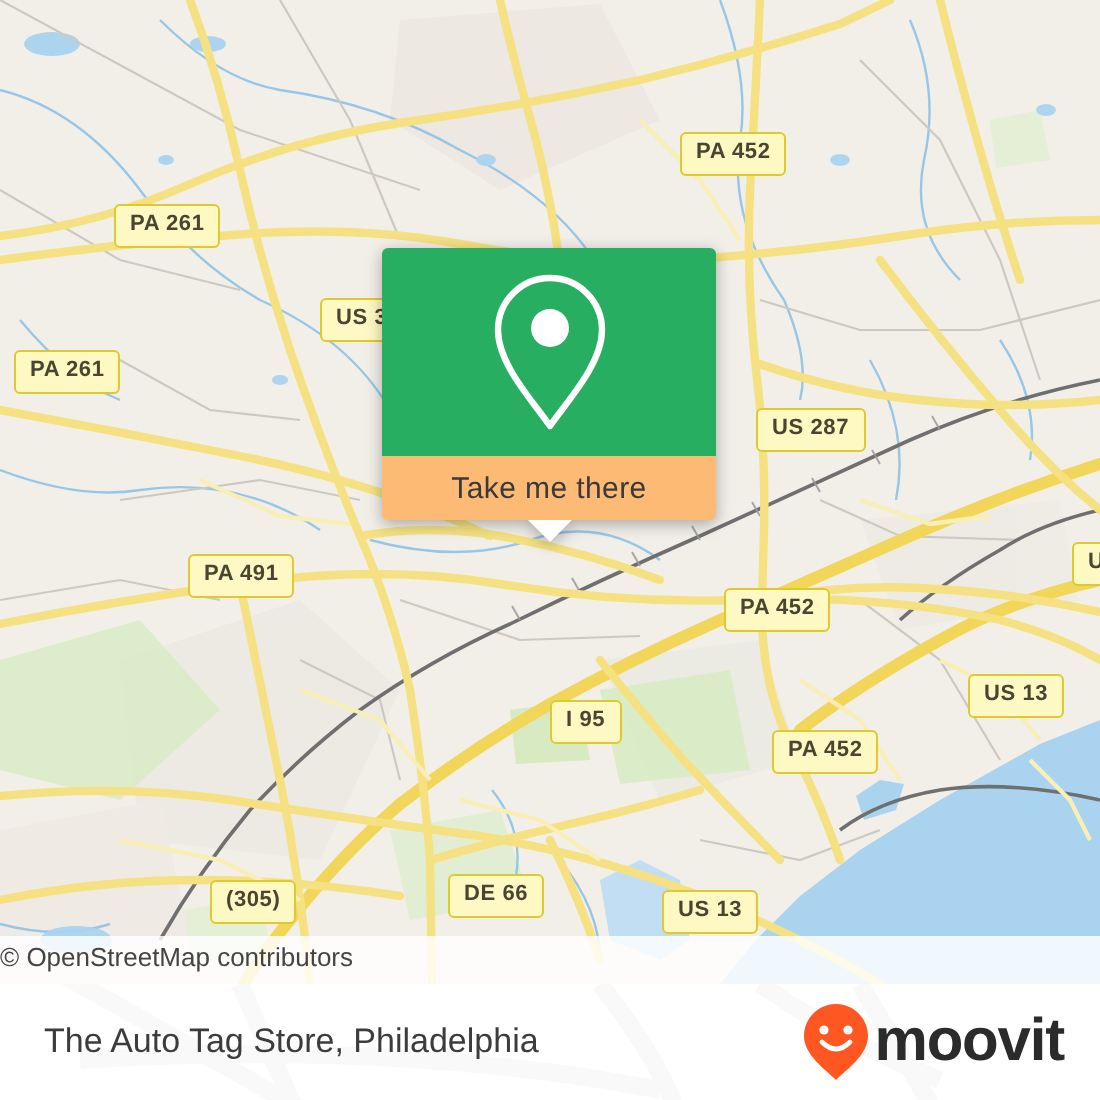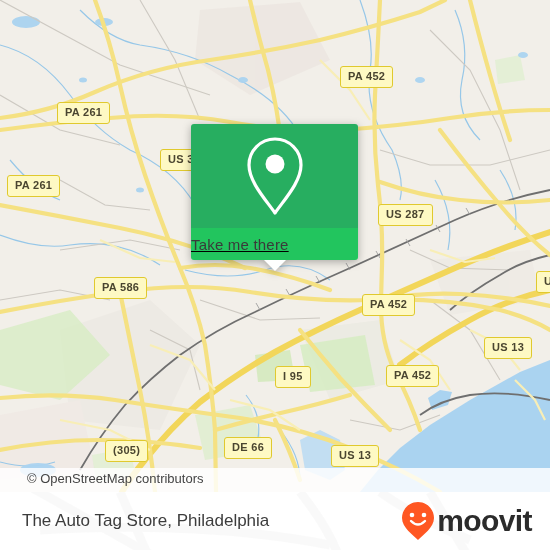--- a/index.html
+++ b/index.html
@@ -31,38 +31,38 @@
     padding: 4px 7px 5px 7px;
     white-space: nowrap;
     font-family: "Liberation Sans", sans-serif;
   }
 
   
   #attribution {
     position: absolute; left: 0; bottom: 0; width: 550px;
     background: rgba(255,255,255,0.82);
     color: #444; font-size: 13px; line-height: 22px;
-    padding: 0 0 0 27px; height: 24px;
+    padding: 0 0 0 0; height: 24px;
   }
 
   
   #popup {
     position: absolute; left: 191px; top: 124px;
     width: 167px;
     filter: drop-shadow(0 2px 4px rgba(0,0,0,.3));
   }
   #popup-top {
     height: 104px; background: #27ae60;
     border-radius: 3px 3px 0 0;
     display: flex; align-items: center; justify-content: center;
   }
   #popup-bottom {
-    height: 32px; background: #22c55e;
+    height: 32px; background: #fdba74;
     border-radius: 0 0 3px 3px;
-    display: flex; align-items: center; justify-content: flex-start; text-decoration: underline;
+    display: flex; align-items: center; justify-content: center;
   }
   #popup-label {
     font-size: 15px; color: #3a3a3a; letter-spacing: .2px;
   }
   #popup-tail {
     position: absolute; left: 50%; top: 136px;
     margin-left: -11px;
     width: 0; height: 0;
     border-left: 11px solid transparent;
     border-right: 11px solid transparent;
@@ -218,24 +218,24 @@
       </g>
     </svg>
 
     <div id="shield-layer">
         <div class="shield" style="left: 340px; top: 66px;">PA 452</div>
         <div class="shield" style="left: 57px; top: 102px;">PA 261</div>
         <div class="shield" style="left: 160px; top: 149px;">US 3</div>
         <div class="shield" style="left: 7px; top: 175px;">PA 261</div>
         <div class="shield" style="left: 378px; top: 204px;">US 287</div>
         <div class="shield" style="left: 536px; top: 271px;">US</div>
-        <div class="shield" style="left: 94px; top: 277px;">PA 586</div>
+        <div class="shield" style="left: 94px; top: 277px;">PA 491</div>
         <div class="shield" style="left: 362px; top: 294px;">PA 452</div>
         <div class="shield" style="left: 484px; top: 337px;">US 13</div>
-        <div class="shield" style="left: 275px; top: 366px; text-align: center;">I 95</div>
+        <div class="shield" style="left: 275px; top: 350px; text-align: center;">I 95</div>
         <div class="shield" style="left: 386px; top: 365px;">PA 452</div>
         <div class="shield" style="left: 105px; top: 440px;">(305)</div>
         <div class="shield" style="left: 224px; top: 437px;">DE 66</div>
         <div class="shield" style="left: 331px; top: 445px;">US 13</div>
       </div>
 
     <div id="attribution">© OpenStreetMap contributors</div>
   </div>
 
   <div id="popup">

